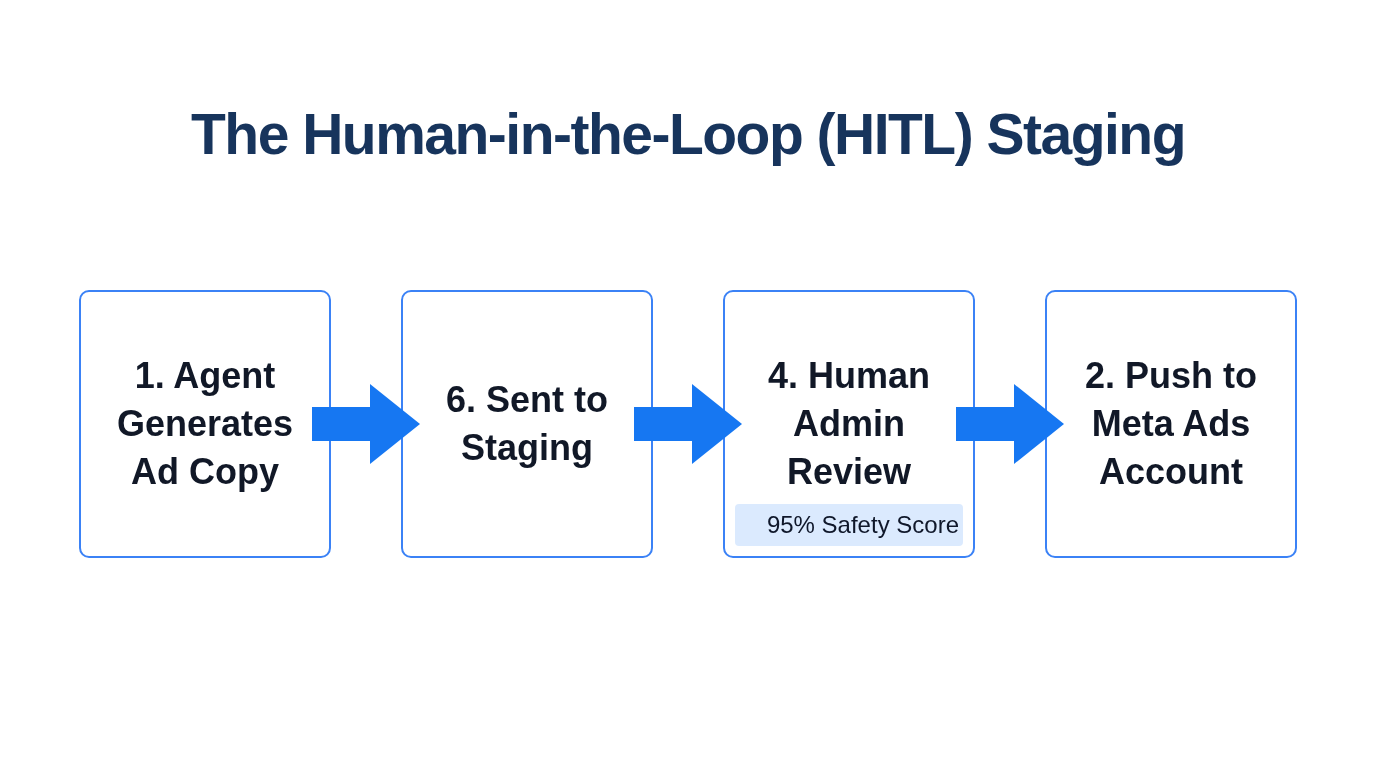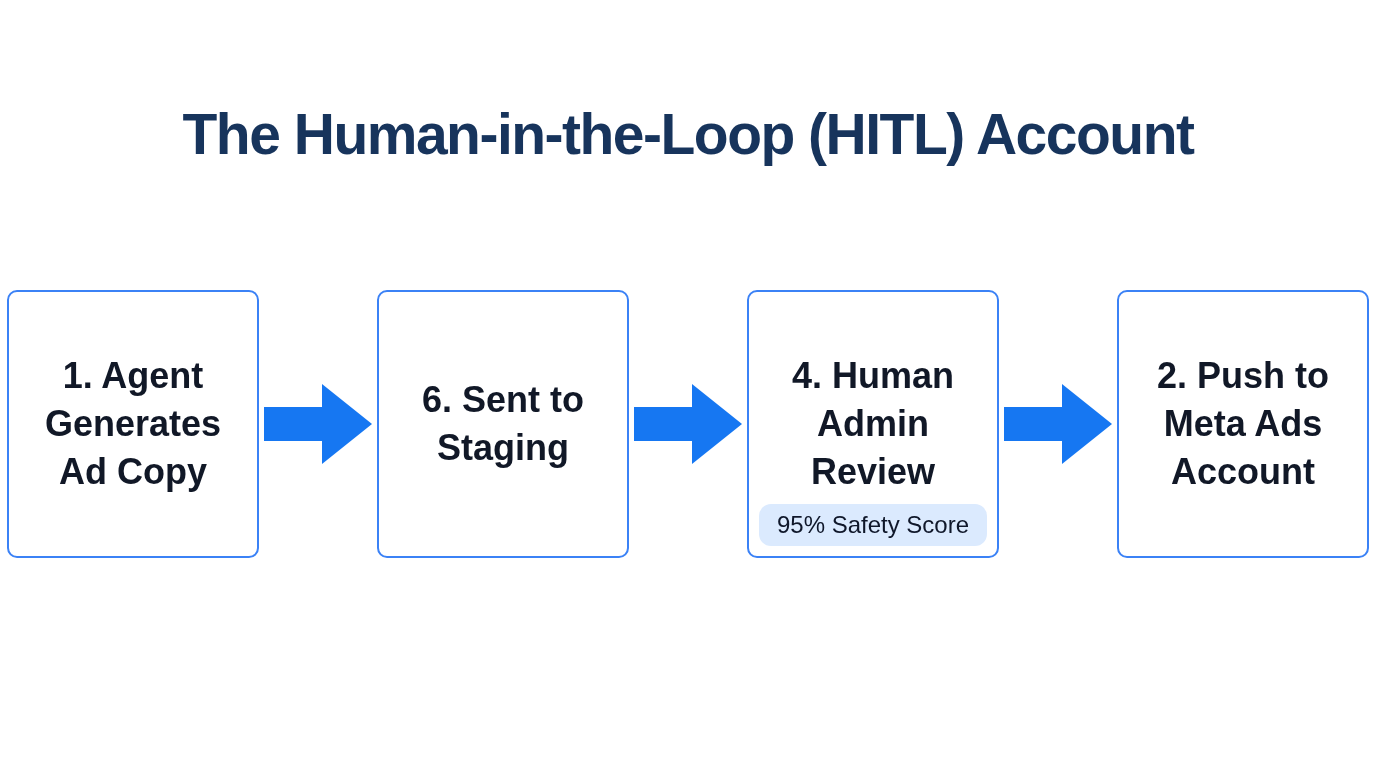--- a/index.html
+++ b/index.html
@@ -25,21 +25,20 @@
     letter-spacing: -1.5px;
     color: var(--title-text);
   }
   .flow-row {
     margin: 122px auto 0 auto;
     width: 1218px;
     display: flex;
     flex-direction: row;
     align-items: center;
     justify-content: center;
-    gap: 24px;
   }
   .step-box {
     position: relative;
     width: 252px;
     height: 268px;
     flex: none;
     background: #ffffff;
     border: 2px solid var(--box-border);
     border-radius: 10px;
     display: flex;
@@ -53,23 +52,23 @@
     font-weight: 700;
     color: var(--body-text);
     padding: 0 14px;
   }
   .step-badge {
     position: absolute;
     left: 10px;
     right: 10px;
     bottom: 10px;
     background: var(--badge-bg);
-    border-radius: 12px;
+    border-radius: 4px;
     padding: 8px 4px;
-    text-align: center;
+    text-align: right;
     font-size: 24px;
     font-weight: 500;
     line-height: 26px;
     color: #0f172a;
   }
   .flow-arrow {
     position: relative;
     z-index: 2;
     flex: none;
     width: 108px;
@@ -87,21 +86,21 @@
     width: 0;
     height: 0;
     border-top: 40px solid transparent;
     border-bottom: 40px solid transparent;
     border-left: 50px solid var(--arrow);
   }
 </style>
 </head>
 <body>
 
-<h1 class="page-title">The Human-in-the-Loop (HITL) Account</h1>
+<h1 class="page-title">The Human-in-the-Loop (HITL) Staging</h1>
 
 <div class="flow-row">
 
   <div class="step-box">
     <div class="step-label">1. Agent Generates Ad Copy</div>
   </div>
 
   <div class="flow-arrow">
     <div class="arrow-shaft"></div>
     <div class="arrow-head"></div>

